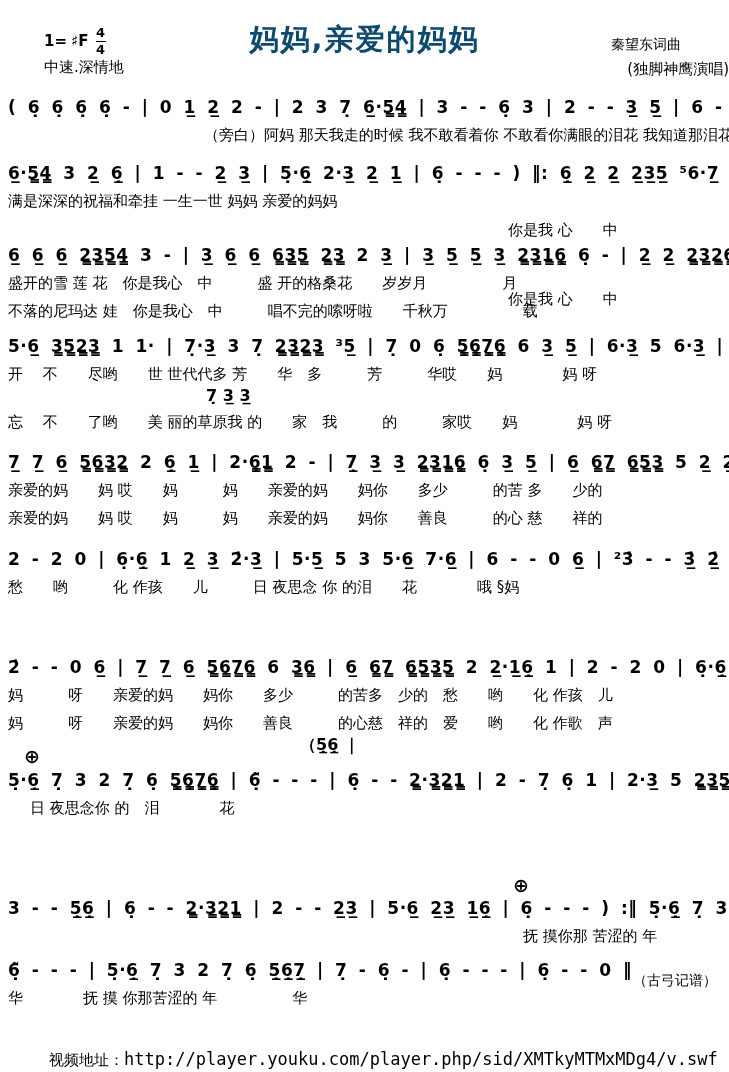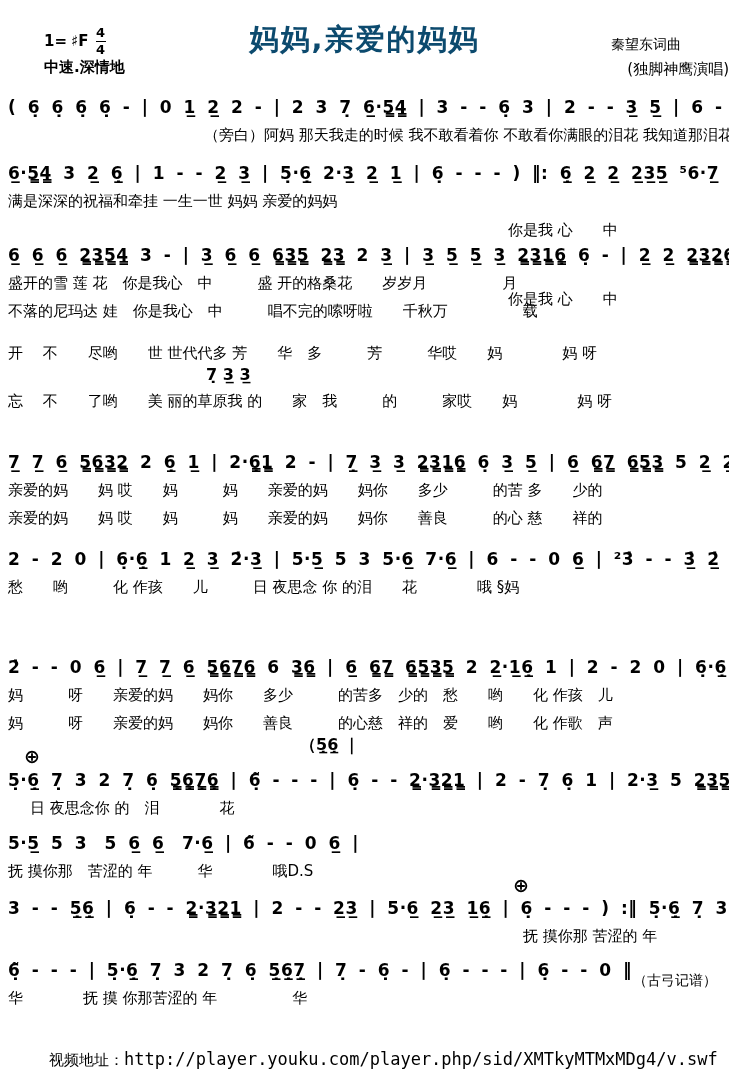--- a/index.html
+++ b/index.html
@@ -3,21 +3,21 @@
 <meta charset="utf-8">
 <style>
   html,body{margin:0;padding:0;background:#ffffff;}
   .page{position:relative;width:729px;height:1072px;background:#fff;overflow:hidden;
         font-family:"DejaVu Sans",sans-serif;color:#000;}
   
   .hdr-left{position:absolute;left:44px;top:26px;font-size:15px;font-weight:700;}
   .keysig{display:flex;align-items:center;gap:4px;}
   .frac{display:inline-flex;flex-direction:column;align-items:center;font-size:13px;line-height:1.05;margin-left:3px;}
   .fracline{width:10px;border-top:1px solid #000;margin:1px 0;}
-  .tempo{position:absolute;left:44px;top:58px;font-size:15px;font-weight:700;}
+  .tempo{position:absolute;left:44px;top:58px;font-size:15px;font-weight:400;}
   .title{position:absolute;left:0;right:0;top:20px;text-align:center;
          font-size:29px;font-weight:700;color:#8b1a1a;letter-spacing:2px;}
   .subtitle{position:absolute;left:0;right:0;top:60px;text-align:right;font-size:15px;}
   .composer{position:absolute;right:48px;top:36px;font-size:14px;}
   
   .system{position:absolute;left:8px;right:2px;}
   .notes{font-weight:700;font-size:17px;white-space:pre;letter-spacing:.5px;word-spacing:5px;line-height:1.25;}
   .lyr{font-size:15px;white-space:pre;margin-top:7px;line-height:1.4;}
   .aux{font-weight:700;font-size:16px;white-space:pre;margin-top:1px;line-height:1.2;}
   .coda{font-size:19px;font-weight:700;}
@@ -74,20 +74,21 @@
     </div>
   </div>
 
   <div class="system" id="s3">
     <div class="notes">6̲ 6̲ 6̲ 2̳3̳5̳4̳ 3 - | 3̲ 6̲ 6̲ 6̳3̳5̳ 2̳3̳ 2 3̲ | 3̲ 5̲ 5̲ 3̲ 2̳3̳1̳6̣̳ 6̣ - | 2̲ 2̲ 2̳3̳2̳6̣̳1̳ ¹2·3̲ |</div>
     <div class="lyr">盛开的雪 莲 花　你是我心　中　　　盛 开的格桑花　　岁岁月　　　　　月</div>
     <div class="lyr">不落的尼玛达 娃　你是我心　中　　　唱不完的嗦呀啦　　千秋万　　　　　载</div>
   </div>
 
   <div class="system" id="s4">
+    <div class="notes">5·6̲ 3̳5̳2̳3̳ 1 1· | 7̣·3̲ 3 7̣ 2̳3̳2̳3̳ ³5̲ | 7̣ 0 6̣ 5̣̳6̣̳7̣̳6̣̳ 6 3̲ 5̲ | 6·3̲ 5 6·3̲ |</div>
     <div class="lyr">开　 不　　尽哟　　世 世代代多 芳　　华　多　　　芳　　　华哎　　妈　　　　妈 呀</div>
     <div class="aux">7̣ 3̲ 3̲</div>
     <div class="lyr">忘　 不　　了哟　　美 丽的草原我 的　　家　我　　　的　　　家哎　　妈　　　　妈 呀</div>
   </div>
 
   <div class="system" id="s5">
     <div class="notes">7̲ 7̲ 6̲ 5̳6̳3̳2̳ 2 6̣̲ 1̲ | 2·6̣̳1̳ 2 - | 7̣̲ 3̲ 3̲ 2̳3̳1̳6̣̳ 6̣ 3̲ 5̲ | 6̲ 6̳7̳ 6̳5̳3̳ 5 2̲ 2̲·1̲ 6̣̲ 1̲ |</div>
     <div class="lyr">亲爱的妈　　妈 哎　　妈　　　妈　　亲爱的妈　　妈你　　多少　　　的苦 多　　少的</div>
     <div class="lyr">亲爱的妈　　妈 哎　　妈　　　妈　　亲爱的妈　　妈你　　善良　　　的心 慈　　祥的</div>
   </div>
@@ -103,24 +104,20 @@
     <div class="lyr">妈　　　呀　　亲爱的妈　　妈你　　善良　　　的心慈　祥的　爱　　哟　　化 作歌　声</div>
     <div class="aux">（5̣̲6̣̲ ｜</div>
     <div class="coda">⊕</div>
   </div>
 
   <div class="system" id="s8">
     <div class="notes">5̣·6̣̲ 7̣ 3 2 7̣ 6̣ 5̣̳6̣̳7̣̳6̣̳ | 6̣̃ - - - | 6̣ - - 2̳·3̳2̳1̳ | 2 - 7̣ 6̣ 1 | 2·3̲ 5 2̳3̳5̳ |</div>
     <div class="lyr">日 夜思念你 的　泪　　　　花</div>
   </div>
 
-  <div class="system" id="s9">
-    <div class="notes">5·5̲ 5 3　5 6̲ 6̲　7·6̲ | 6̃ - - 0 6̲ |</div>
-    <div class="lyr">抚 摸你那　苦涩的 年　　　华　　　　哦D.S</div>
-  </div>
 
   <div class="system" id="s10">
     <div class="coda">⊕</div>
     <div class="notes">3 - - 5̣̲6̣̲ | 6̣ - - 2̳·3̳2̳1̳ | 2 - - 2̲3̲ | 5·6̲ 2̲3̲ 1̲6̣̲ | 6̣ - - - ) :‖ 5̣·6̣̲ 7̣ 3 2̳7̳6̳ 5̣̳6̣̳7̣̳6̣̳ |</div>
     <div class="lyr">抚 摸你那 苦涩的 年</div>
   </div>
 
   <div class="system" id="s11">
     <div class="notes">6̣̃ - - - | 5̣·6̣̲ 7̣ 3 2 7̣ 6̣ 5̣̲6̣̲7̣̲ | 7̣ - 6̣ - | 6̣ - - - | 6̣ - - 0 ‖</div>
     <div class="tail-note">（古弓记谱）</div>

